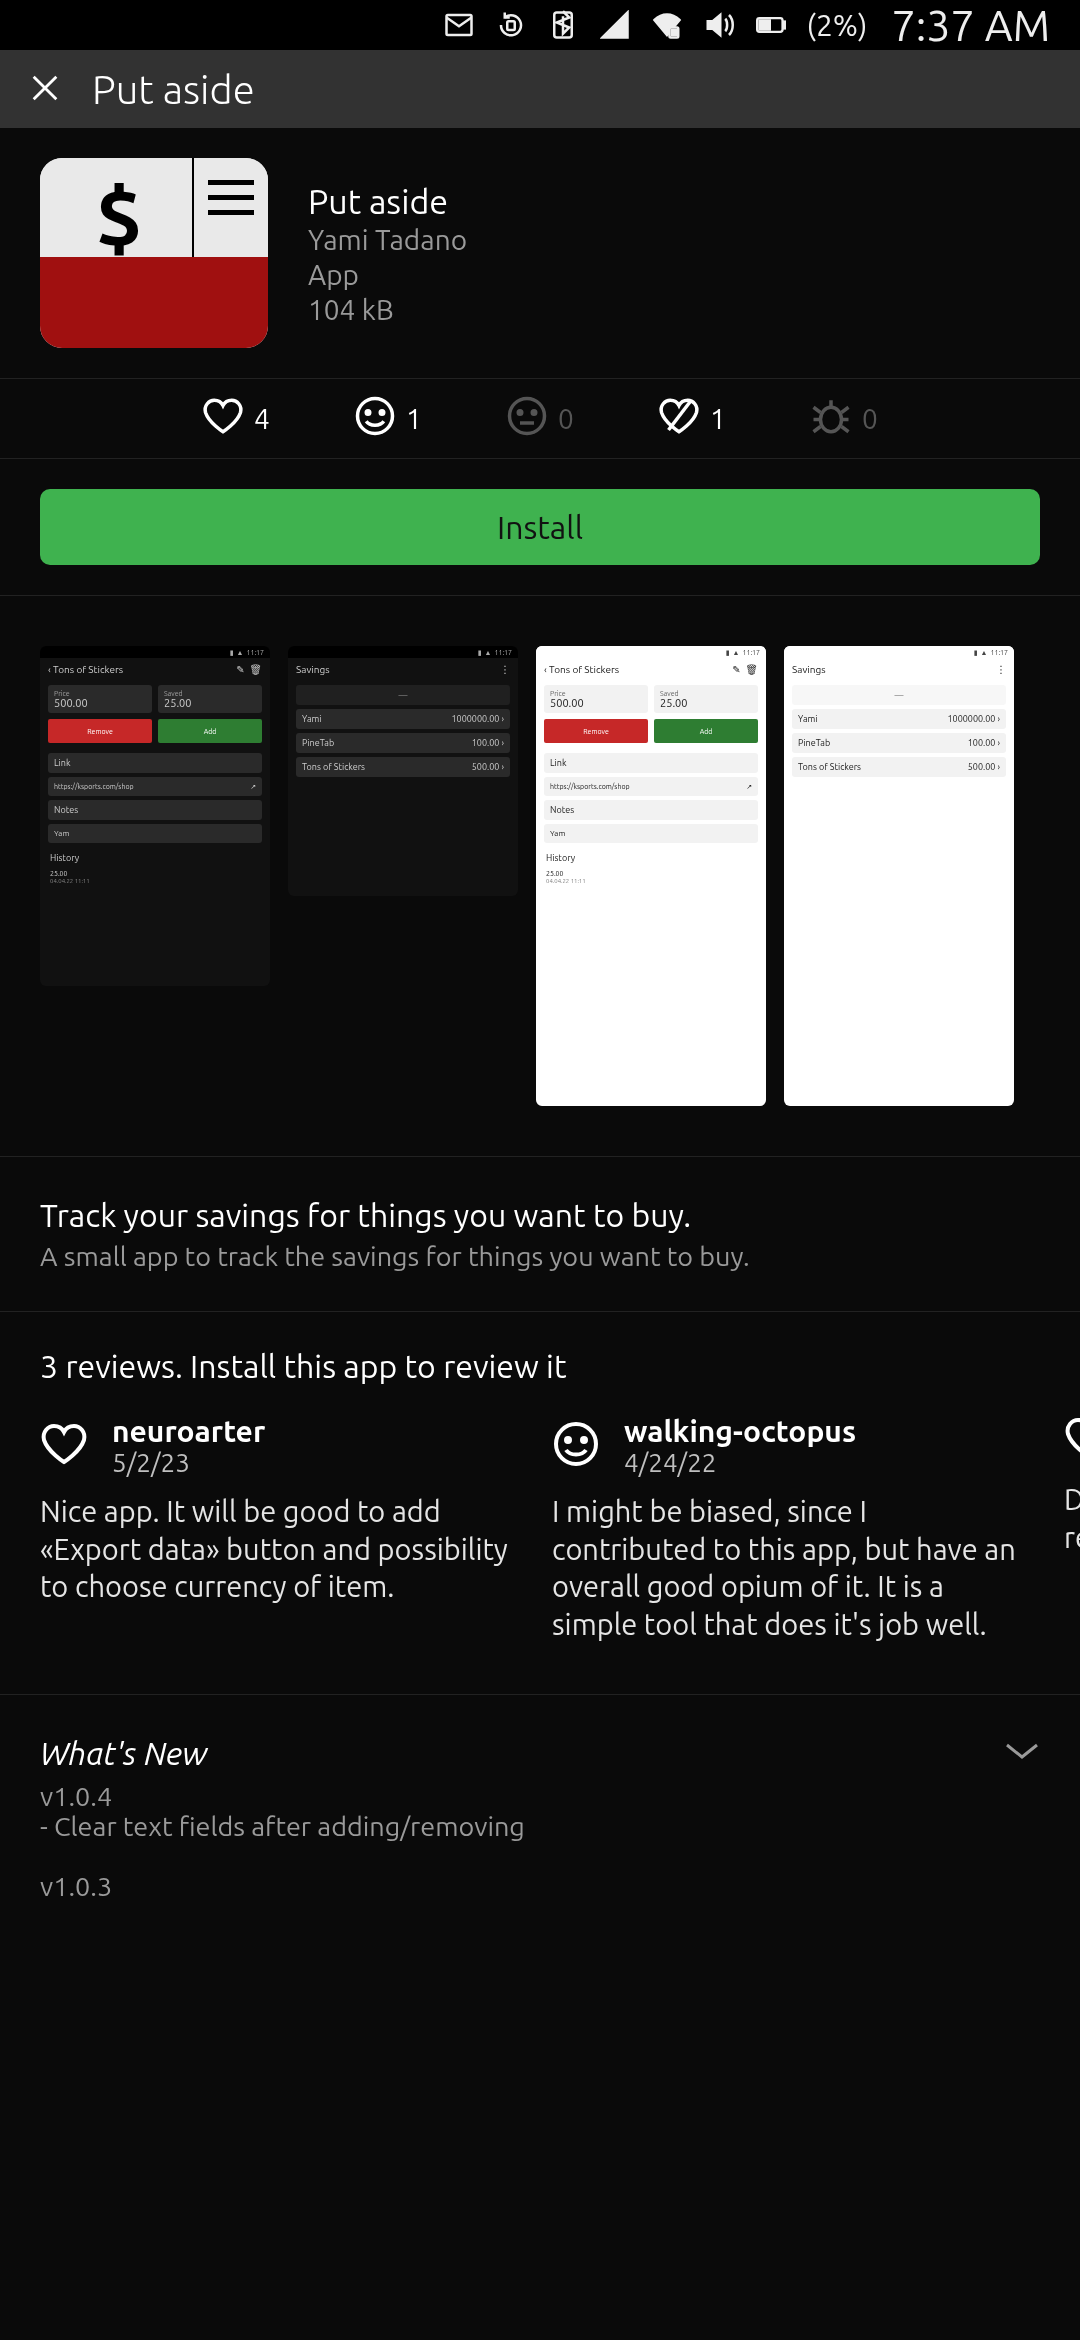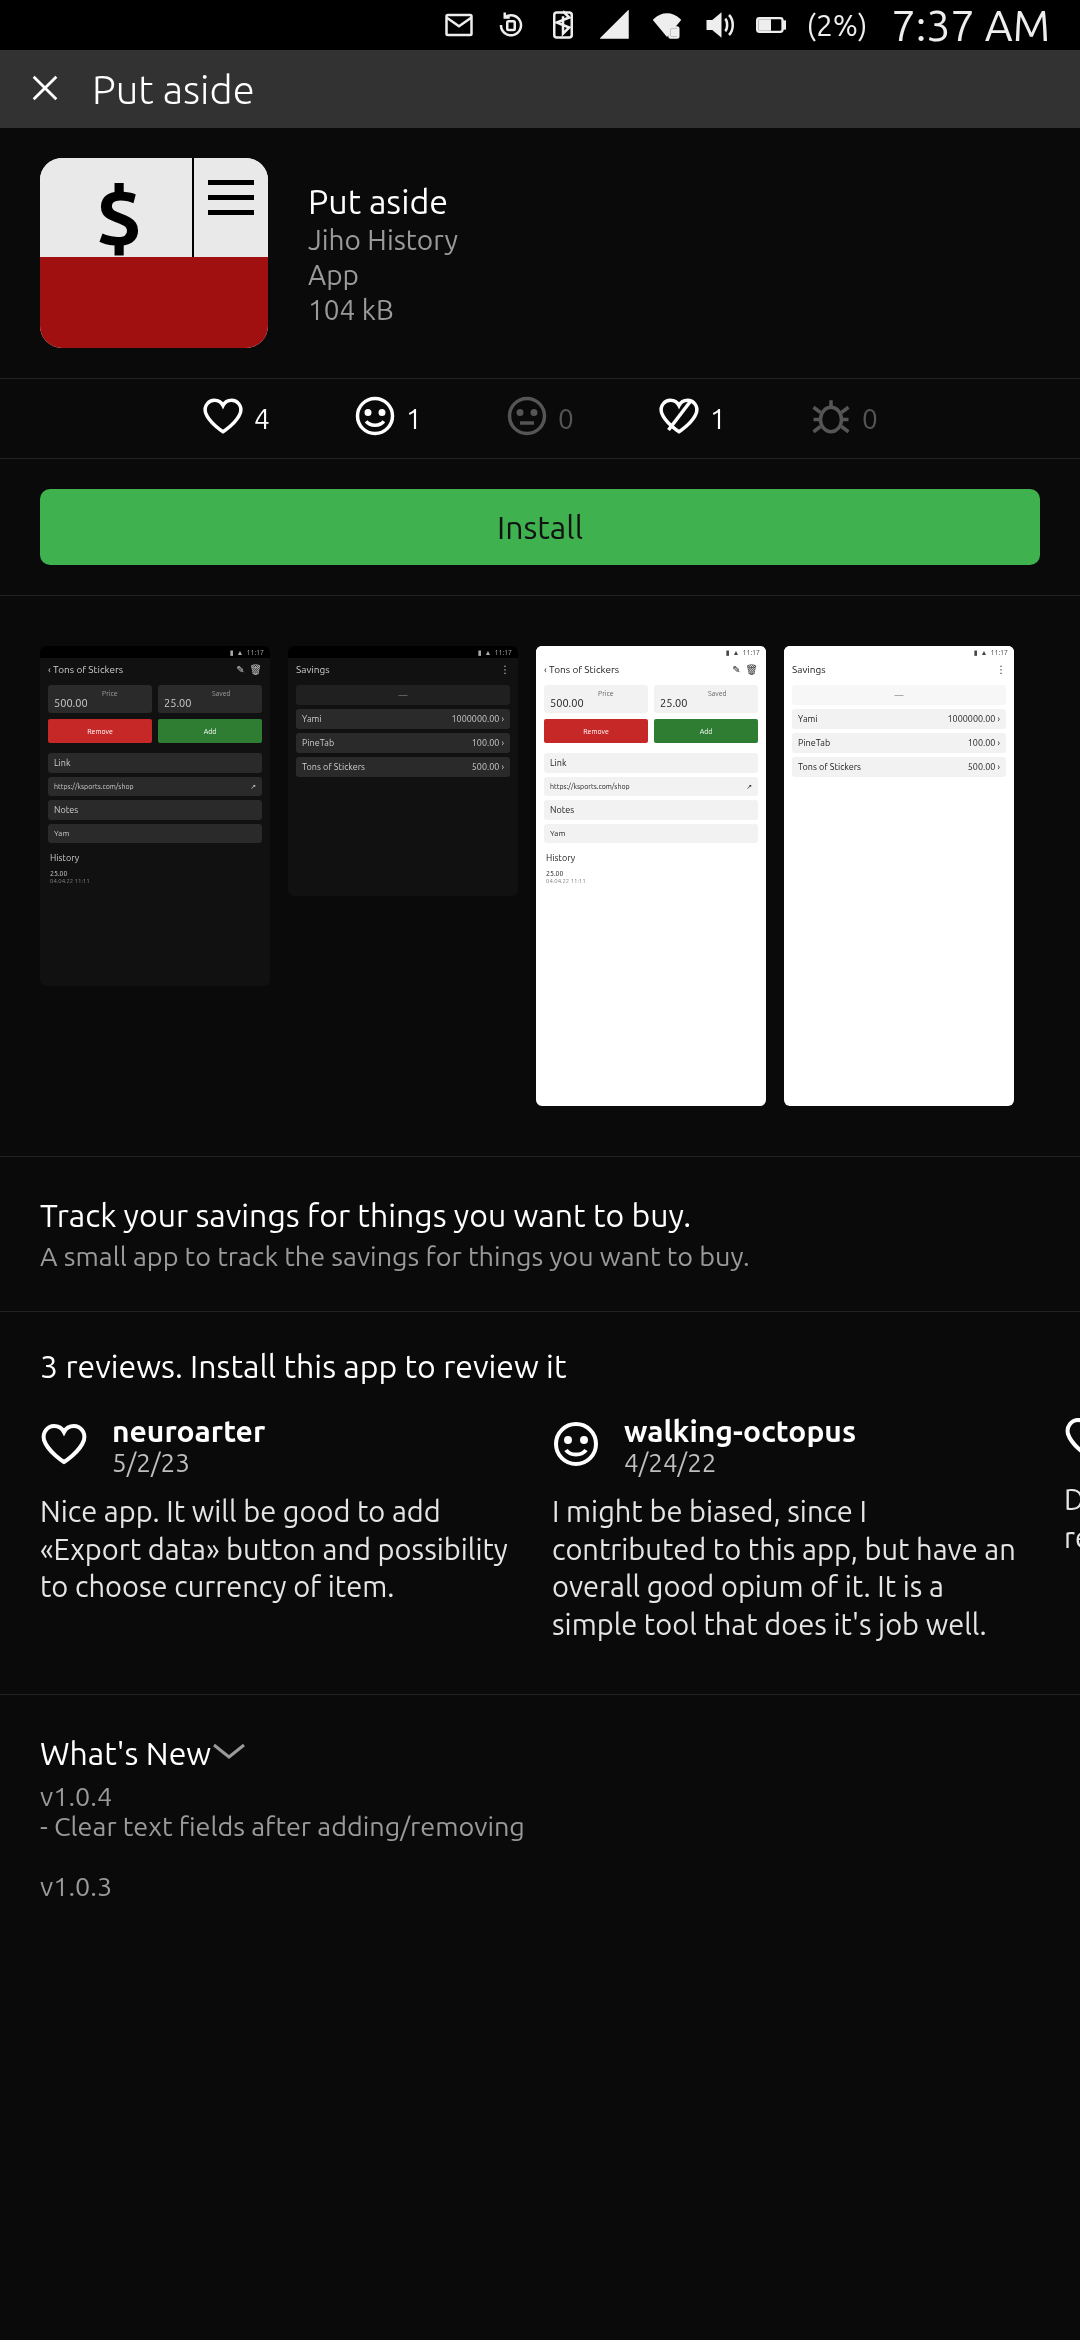--- a/index.html
+++ b/index.html
@@ -49,21 +49,21 @@
   .shot.dark { background: #111; color: #ccc; }
   .shot.light { background: #fff; color: #222; }
   .shot .sbar { height: 12px; display: flex; justify-content: flex-end; align-items: center; padding: 0 6px; font-size: 7px; gap: 3px; }
   .shot.dark .sbar { background: #000; color: #aaa; }
   .shot.light .sbar { background: #fff; color: #444; }
   .shot .shead { padding: 6px 8px; font-size: 10px; display: flex; justify-content: space-between; align-items: center; }
   .shot .row2 { display: flex; gap: 6px; padding: 4px 8px; }
   .shot .card { flex: 1; border-radius: 3px; padding: 4px 6px; }
   .shot.dark .card { background: #2a2a2a; }
   .shot.light .card { background: #f2f2f2; }
-  .shot .card .lbl { font-size: 7px; opacity: .7; margin-left: 48px; }
+  .shot .card .lbl { font-size: 7px; opacity: .7; }
   .shot .card .val { font-size: 11px; }
   .shot .btns { display: flex; gap: 6px; padding: 2px 8px 6px; }
   .shot .btns .b { flex: 1; height: 24px; border-radius: 2px; font-size: 7px; display: flex; align-items: center; justify-content: center; color: #fff; }
   .shot .btns .b.red { background: #c62828; }
   .shot .btns .b.green { background: #2e7d32; }
   .shot .line { margin: 4px 8px; border-radius: 3px; padding: 5px 6px; display: flex; justify-content: space-between; font-size: 9px; }
   .shot.dark .line { background: #2a2a2a; }
   .shot.light .line { background: #f2f2f2; }
   .shot.dark.shotA { height: 340px; }
   .shot.dark.shotB { height: 250px; }
@@ -79,21 +79,21 @@
   .reviews { display: flex; gap: 42px; padding: 0 40px 50px; border-bottom: 1px solid #222; overflow: hidden; }
   .review { width: 470px; flex-shrink: 0; }
   .review .top { display: flex; align-items: center; gap: 24px; margin-bottom: 16px; }
   .review .top svg { width: 48px; height: 48px; stroke: #fff; fill: none; stroke-width: 2; }
   .review .top .who .name { font-size: 30px; font-weight: 600; color: #fff; }
   .review .top .who .date { font-size: 26px; color: #bfbfbf; }
   .review .body { font-size: 29px; color: #e5e5e5; line-height: 1.3; }
 
   
   .wn { padding: 40px 40px; }
-  .wn-head { display: flex; justify-content: flex-start; align-items: center; margin-bottom: 10px; }
+  .wn-head { display: flex; justify-content: space-between; align-items: center; margin-bottom: 10px; font-style: italic; }
   .wn-head .t { font-size: 32px; color: #fff; }
   .wn-head svg { width: 36px; height: 20px; stroke: #9a9a9a; fill: none; stroke-width: 2; }
   .wn .ver { font-size: 27px; color: #9a9a9a; margin-top: 6px; }
   .wn .note { font-size: 27px; color: #9a9a9a; }
 </style>
 </head>
 <body>
 
 <div class="status-bar">
   <span class="si">
@@ -160,21 +160,21 @@
       <div class="menu">
           <div class="bar"></div>
           <div class="bar"></div>
           <div class="bar"></div>
         </div>
     </div>
     <div class="bot"></div>
   </div>
   <div class="app-meta">
     <div class="name">Put aside</div>
-    <div class="sub">Jiho History</div>
+    <div class="sub">Yami Tadano</div>
     <div class="sub">App</div>
     <div class="sub">104 kB</div>
   </div>
 </div>
 
 <div class="react-row">
   <div class="react active">
     <span><svg viewBox="0 0 24 24">
           <path d="M12 21s-8-5-10-11c-1-4 2-7 5-7 2 0 4 1 5 3 1-2 3-3 5-3 3 0 6 3 5 7-2 6-10 11-10 11z"></path>
         </svg></span>

